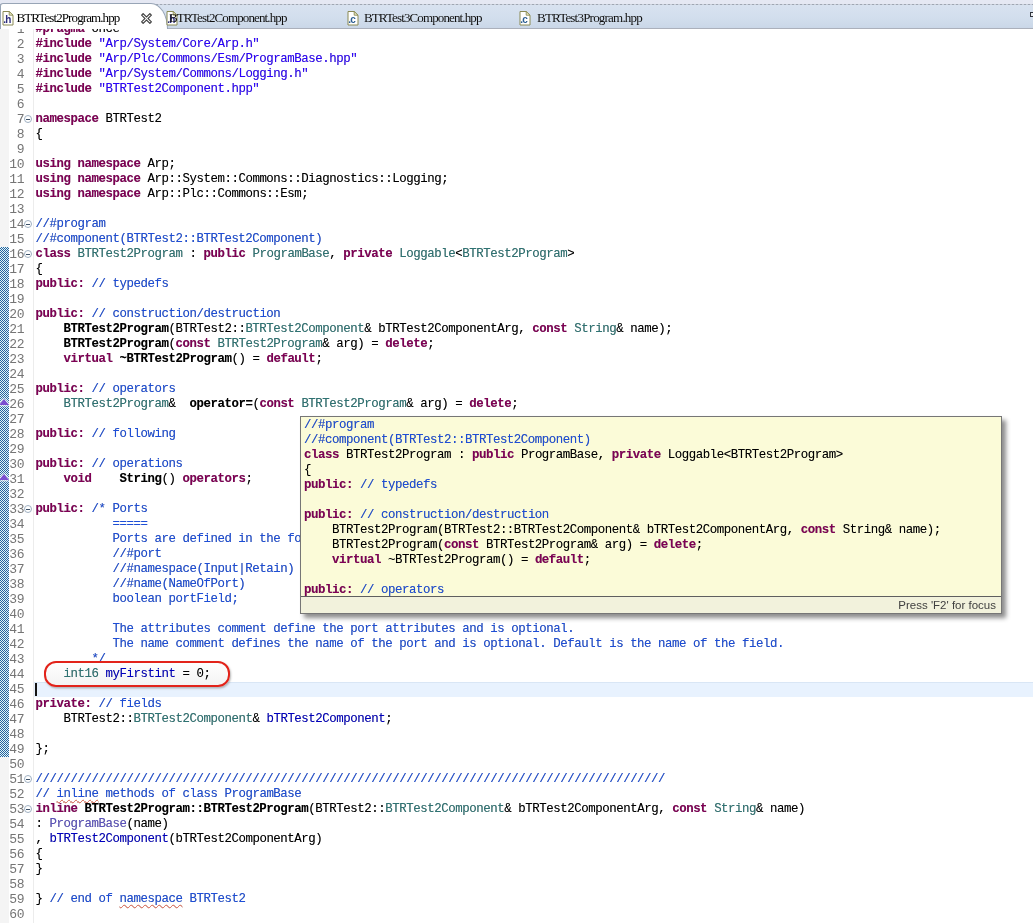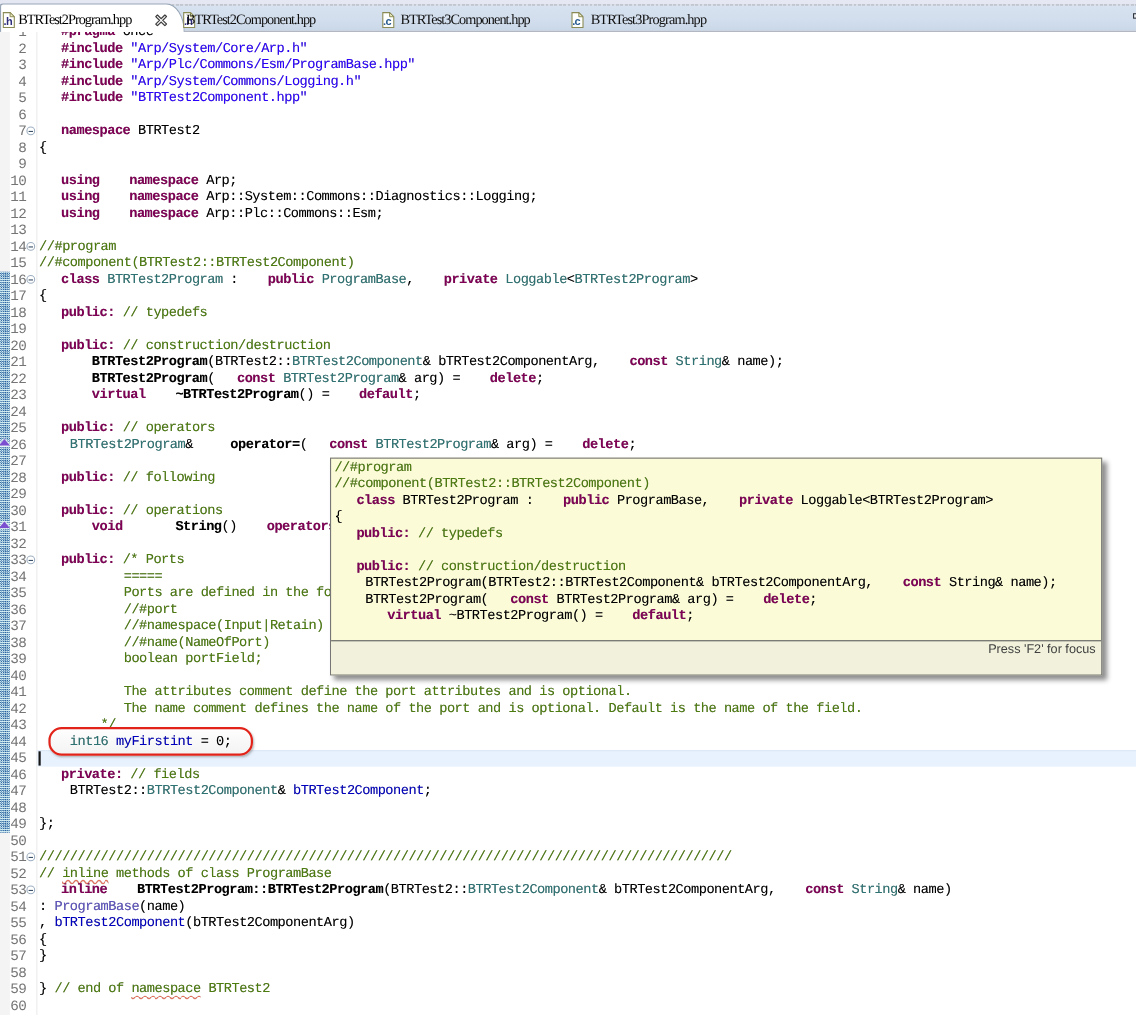--- a/index.html
+++ b/index.html
@@ -1,19 +1,19 @@
 <!DOCTYPE html>
 <html><head><meta charset="utf-8"><style>
 * { margin:0; padding:0; box-sizing:border-box; }
 html,body { width:1033px; height:923px; overflow:hidden; background:#fff; }
 body { position:relative; font-family:"Liberation Mono",monospace; }
 pre { font-family:"Liberation Mono",monospace; font-size:12.4px; line-height:15px; letter-spacing:-0.44px; white-space:pre; }
-b { font-weight:bold;margin-left:20px; }
+b { font-weight:bold; }
 .k { color:#7F0055; }
-.c { color:#4d7c0f; }
+.c { color:#1d4ed8; }
 .s { color:#2A00FF; }
 .t { color:#2E7373; }
 .f { color:#0000C0; }
 .v { color:#5B52BE; }
 .w { text-decoration:underline wavy #E8705A 1px; text-underline-offset:1.5px; }
 
 
 #annot { position:absolute; left:0; top:29px; width:8.5px; height:894px; background:#F4F4F4; }
 #band { position:absolute; left:0; top:247px; width:8.5px; height:510px;
   background:repeating-conic-gradient(#27619F 0% 25%, #DFF6F7 0% 50%);
@@ -31,21 +31,21 @@
 #caret { position:absolute; left:35.2px; top:683px; width:2px; height:13px; background:#151515; }
 #redfill { position:absolute; left:43.5px; top:661px; width:186px; height:25.5px; border-radius:12px;
   background:linear-gradient(#FFFFFF,#F2F2F2); }
 #redbox { position:absolute; left:43.5px; top:661px; width:186px; height:25.5px; border-radius:12px;
   border:2.8px solid #E2231A; box-shadow:1px 1.5px 2px rgba(130,130,130,0.55); }
 
 
 #tip { position:absolute; left:300px; top:416px; width:702px; height:198px; background:#FBFBD8;
   border:1px solid #767676; box-shadow:4px 4px 4.5px rgba(0,0,0,0.45); z-index:40; }
 #tip pre { position:absolute; left:3px; top:1px; color:#000; text-shadow:0 0 0.5px rgba(60,60,60,0.5); }
-#tipbar { position:absolute; left:0; right:0; bottom:0; height:31px; background:#F2F2DC;
+#tipbar { position:absolute; left:0; right:0; bottom:0; height:17px; background:#F2F2DC;
   border-top:1px solid #5F5F5F; font-family:"Liberation Sans",sans-serif; font-size:11.5px;
   color:#404040; text-align:right; padding-right:5px; line-height:16px; }
 
 
 #strip { position:absolute; left:0; top:0; width:1033px; height:29px; background:#fff; z-index:60; }
 #striptop { position:absolute; left:0; top:0; width:1033px; height:3.5px; background:#E5E8F3; }
 #stripdash { position:absolute; left:0; top:3.5px; width:1033px; height:1px;
   background:repeating-linear-gradient(90deg,#9FA6B2 0 2.5px,#C9CFDA 2.5px 4px); }
 #stripblue { position:absolute; left:150px; top:4.5px; width:883px; height:24.5px;
   background:linear-gradient(#D8E2F0, #D2DEED 55%, #CCD9E9 90%, #C9D6E7);

